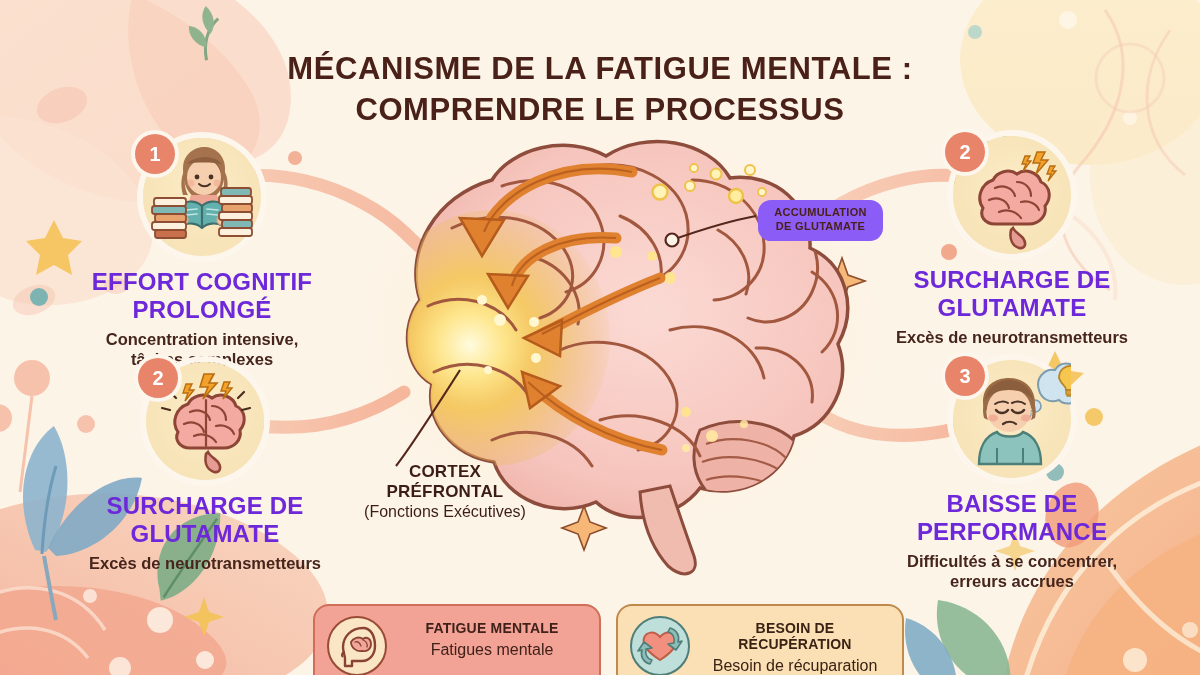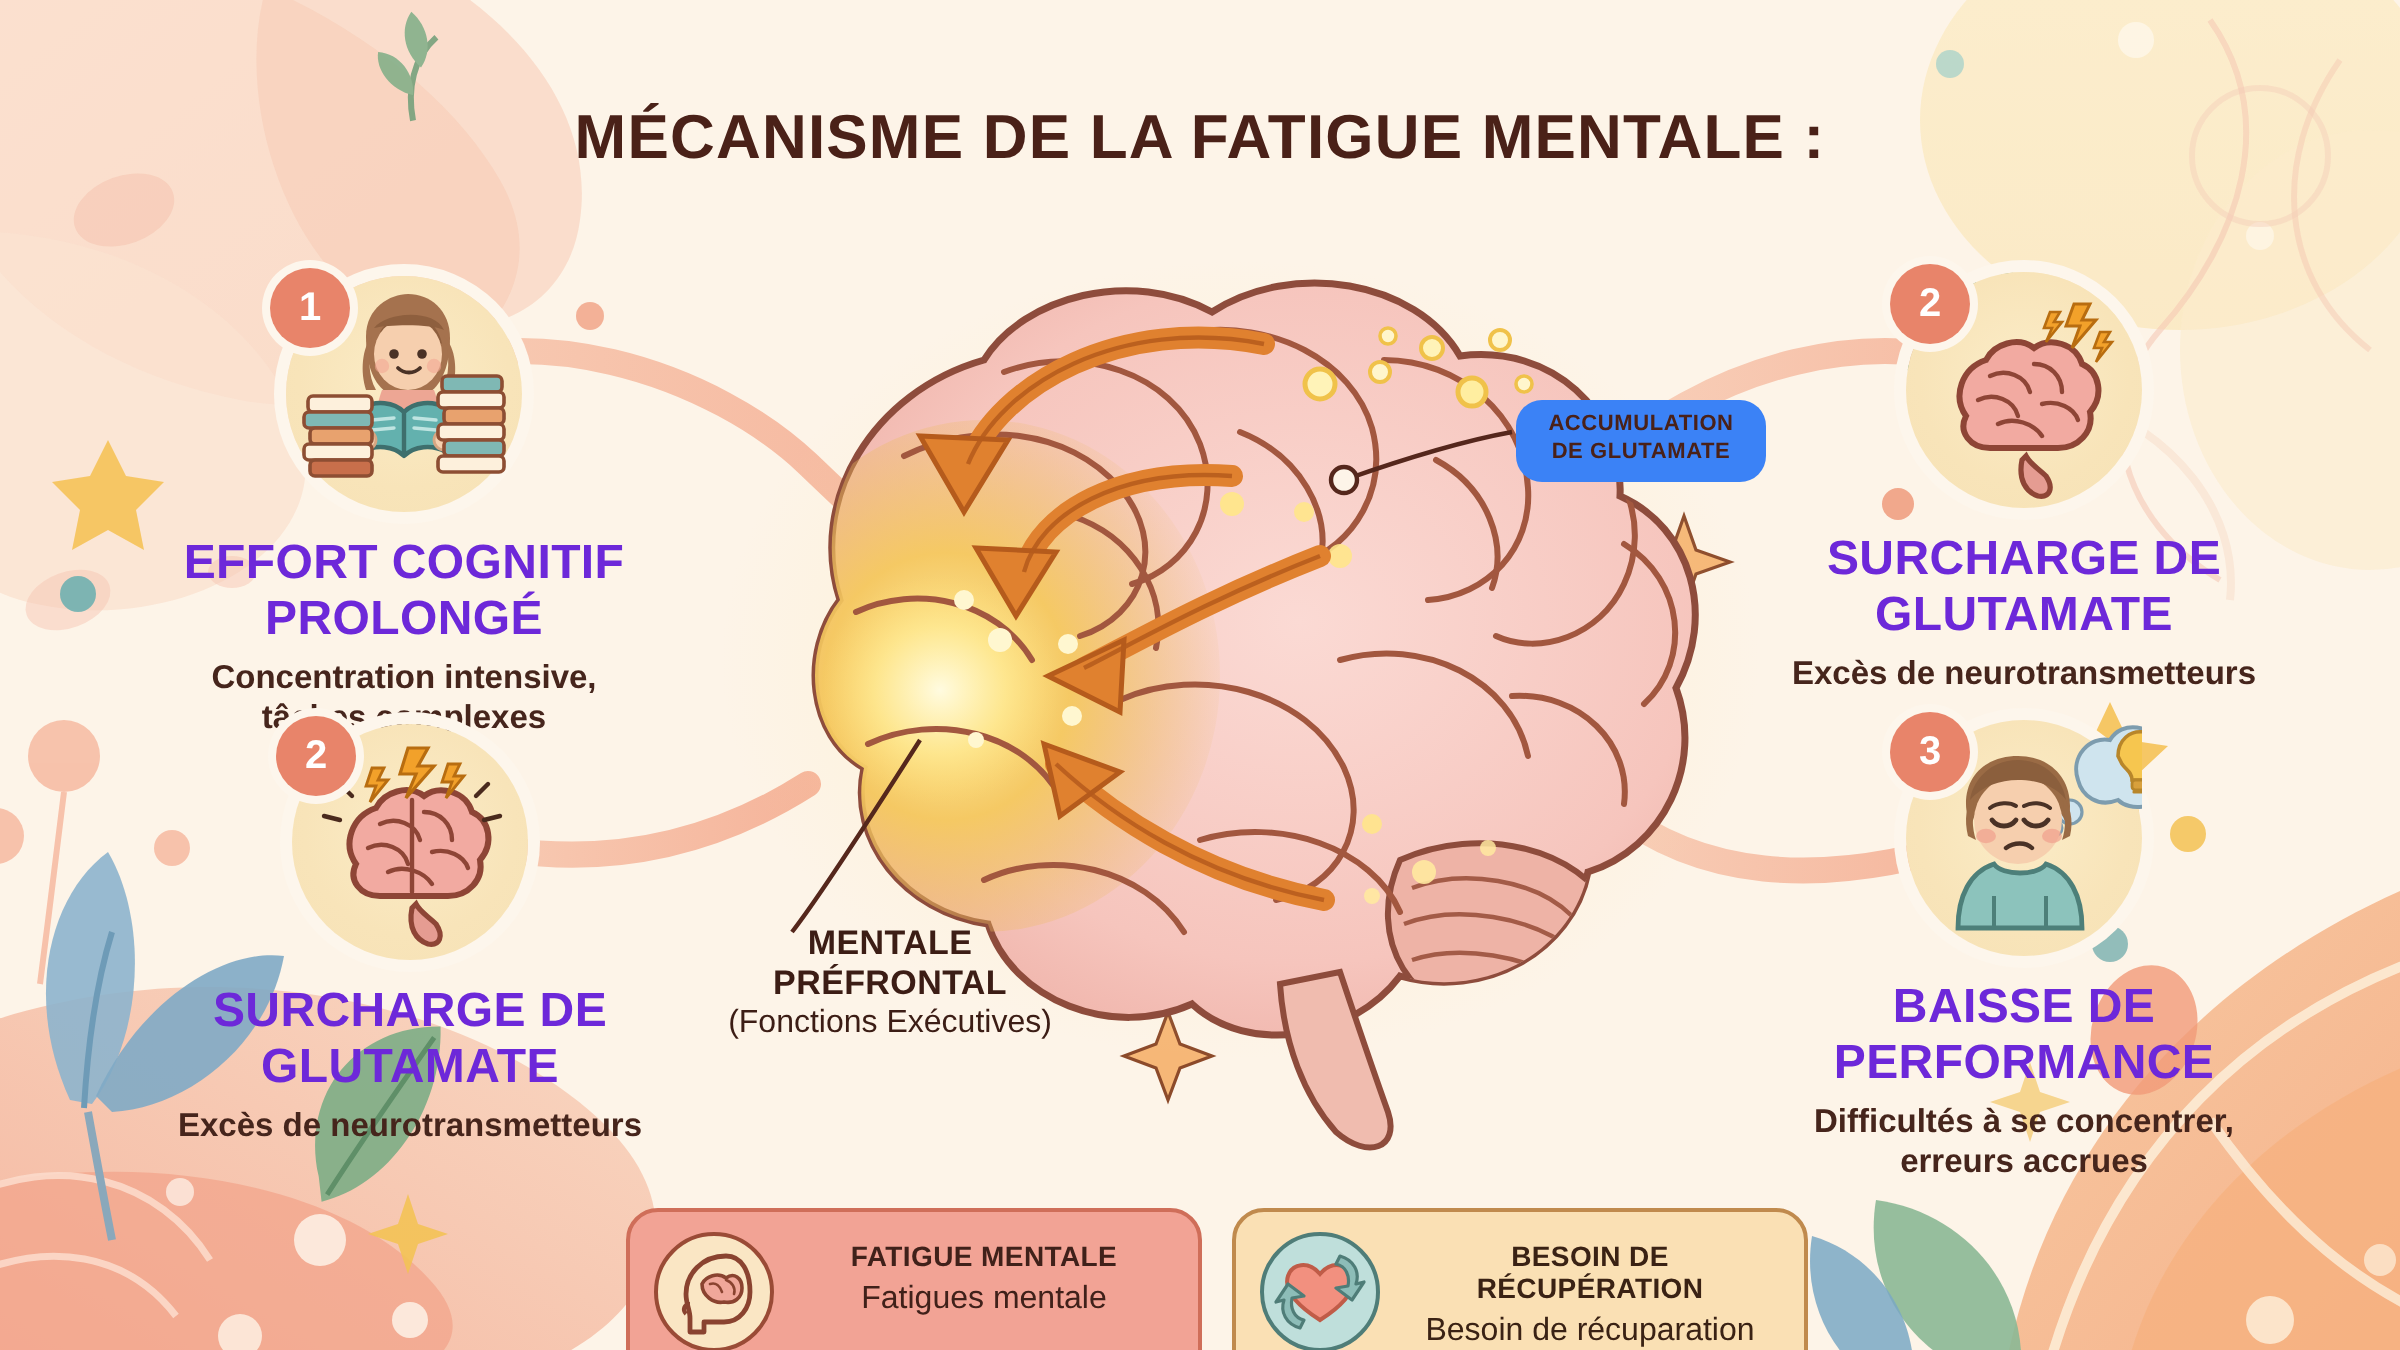--- a/index.html
+++ b/index.html
@@ -52,21 +52,21 @@
   }
 
   #step-1{left:52px;top:138px;width:300px;}
   #step-2l{left:60px;top:362px;width:290px;}
   #step-2r{left:862px;top:136px;width:300px;}
   #step-3{left:862px;top:360px;width:300px;}
 
   
   .tag{
     position:absolute;z-index:16;
-    background:#3b82f6;border-radius:13px;
+    background:#8b5cf6;border-radius:13px;
     padding:6px 11px 7px;
     color:#4a2118;font-weight:bold;font-size:11px;
     line-height:1.25;text-align:center;letter-spacing:.3px;
   }
   #tag-accum{left:758px;top:200px;width:103px;}
 
   .ctx-label{
     position:absolute;z-index:16;text-align:center;color:#3c1d15;
   }
   #cortex-label{left:330px;top:462px;width:230px;}
@@ -353,20 +353,21 @@
       <circle cx="672" cy="240" r="6.5" fill="#fdf4e8"></circle>
     </g>
 
     <g stroke="#55271c" stroke-width="2.2" fill="none">
       <path d="M460,370 C432,414 410,448 396,466"></path>
     </g>
   </svg>
 
   <div class="title">
     <span class="l1">MÉCANISME DE LA FATIGUE MENTALE :</span>
+    <span class="l2">COMPRENDRE LE PROCESSUS</span>
   </div>
 
   <div class="step" id="step-1">
     <div class="circle-wrap">
       <div class="circle"></div>
       <div class="badge">1</div>
       <svg class="icon-art" viewBox="0 0 118 118">
 
         <path d="M40,30 C40,16 52,9 61,9 C72,9 82,17 82,31 C82,44 78,54 72,58 L50,58 C43,53 40,43 40,30 Z" fill="#a5724e"></path>
         <path d="M47,28 C50,22 58,18 66,20 C73,22 77,28 78,34 C72,30 58,28 47,28 Z" fill="#8e5f3e"></path>
@@ -528,21 +529,21 @@
       <div>erreurs accrues</div>
     </div>
   </div>
 
   <div class="tag" id="tag-accum">
     <div>ACCUMULATION</div>
     <div>DE GLUTAMATE</div>
   </div>
 
   <div class="ctx-label" id="cortex-label">
-    <div class="ct">MENTALE</div>
+    <div class="ct">CORTEX</div>
     <div class="ct">PRÉFRONTAL</div>
     <div class="cs">(Fonctions Exécutives)</div>
   </div>
 
   <div class="card" id="card-fatigue">
     <div class="card-icon">
       <svg viewBox="0 0 56 56" style="position:absolute;left:0;top:0;width:100%;height:100%">
         <path d="M34,10 C22,10 14,19 14,29 C14,34 16,37 16,41 L16,48 L23,48 L23,43 L33,43 C41,43 46,36 46,28 C46,18 42,10 34,10 Z" fill="none" stroke="#8a4330" stroke-width="2.4" stroke-linejoin="round"></path>
         <path d="M22,24 C24,20 30,18 34,21 C38,18 42,21 42,26 C42,31 38,34 33,33 C28,34 22,30 22,24 Z" fill="#f0a79a" stroke="#8a4330" stroke-width="1.8"></path>
         <g stroke="#8a4330" stroke-width="1.3" fill="none" stroke-linecap="round">

